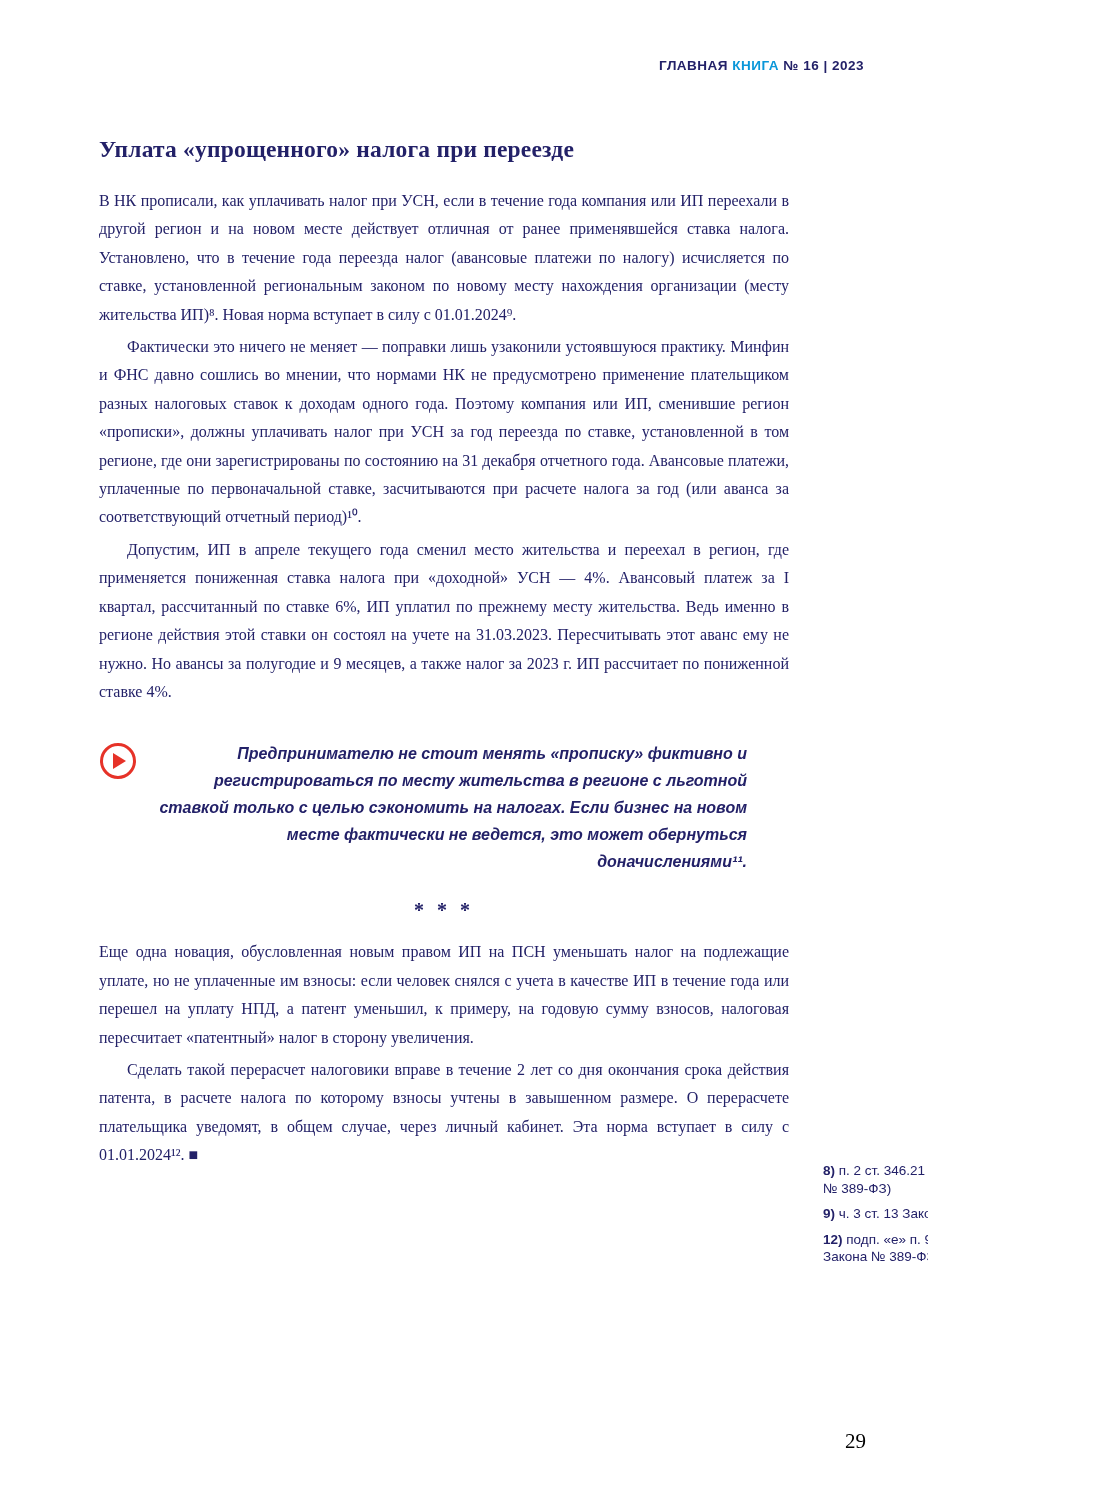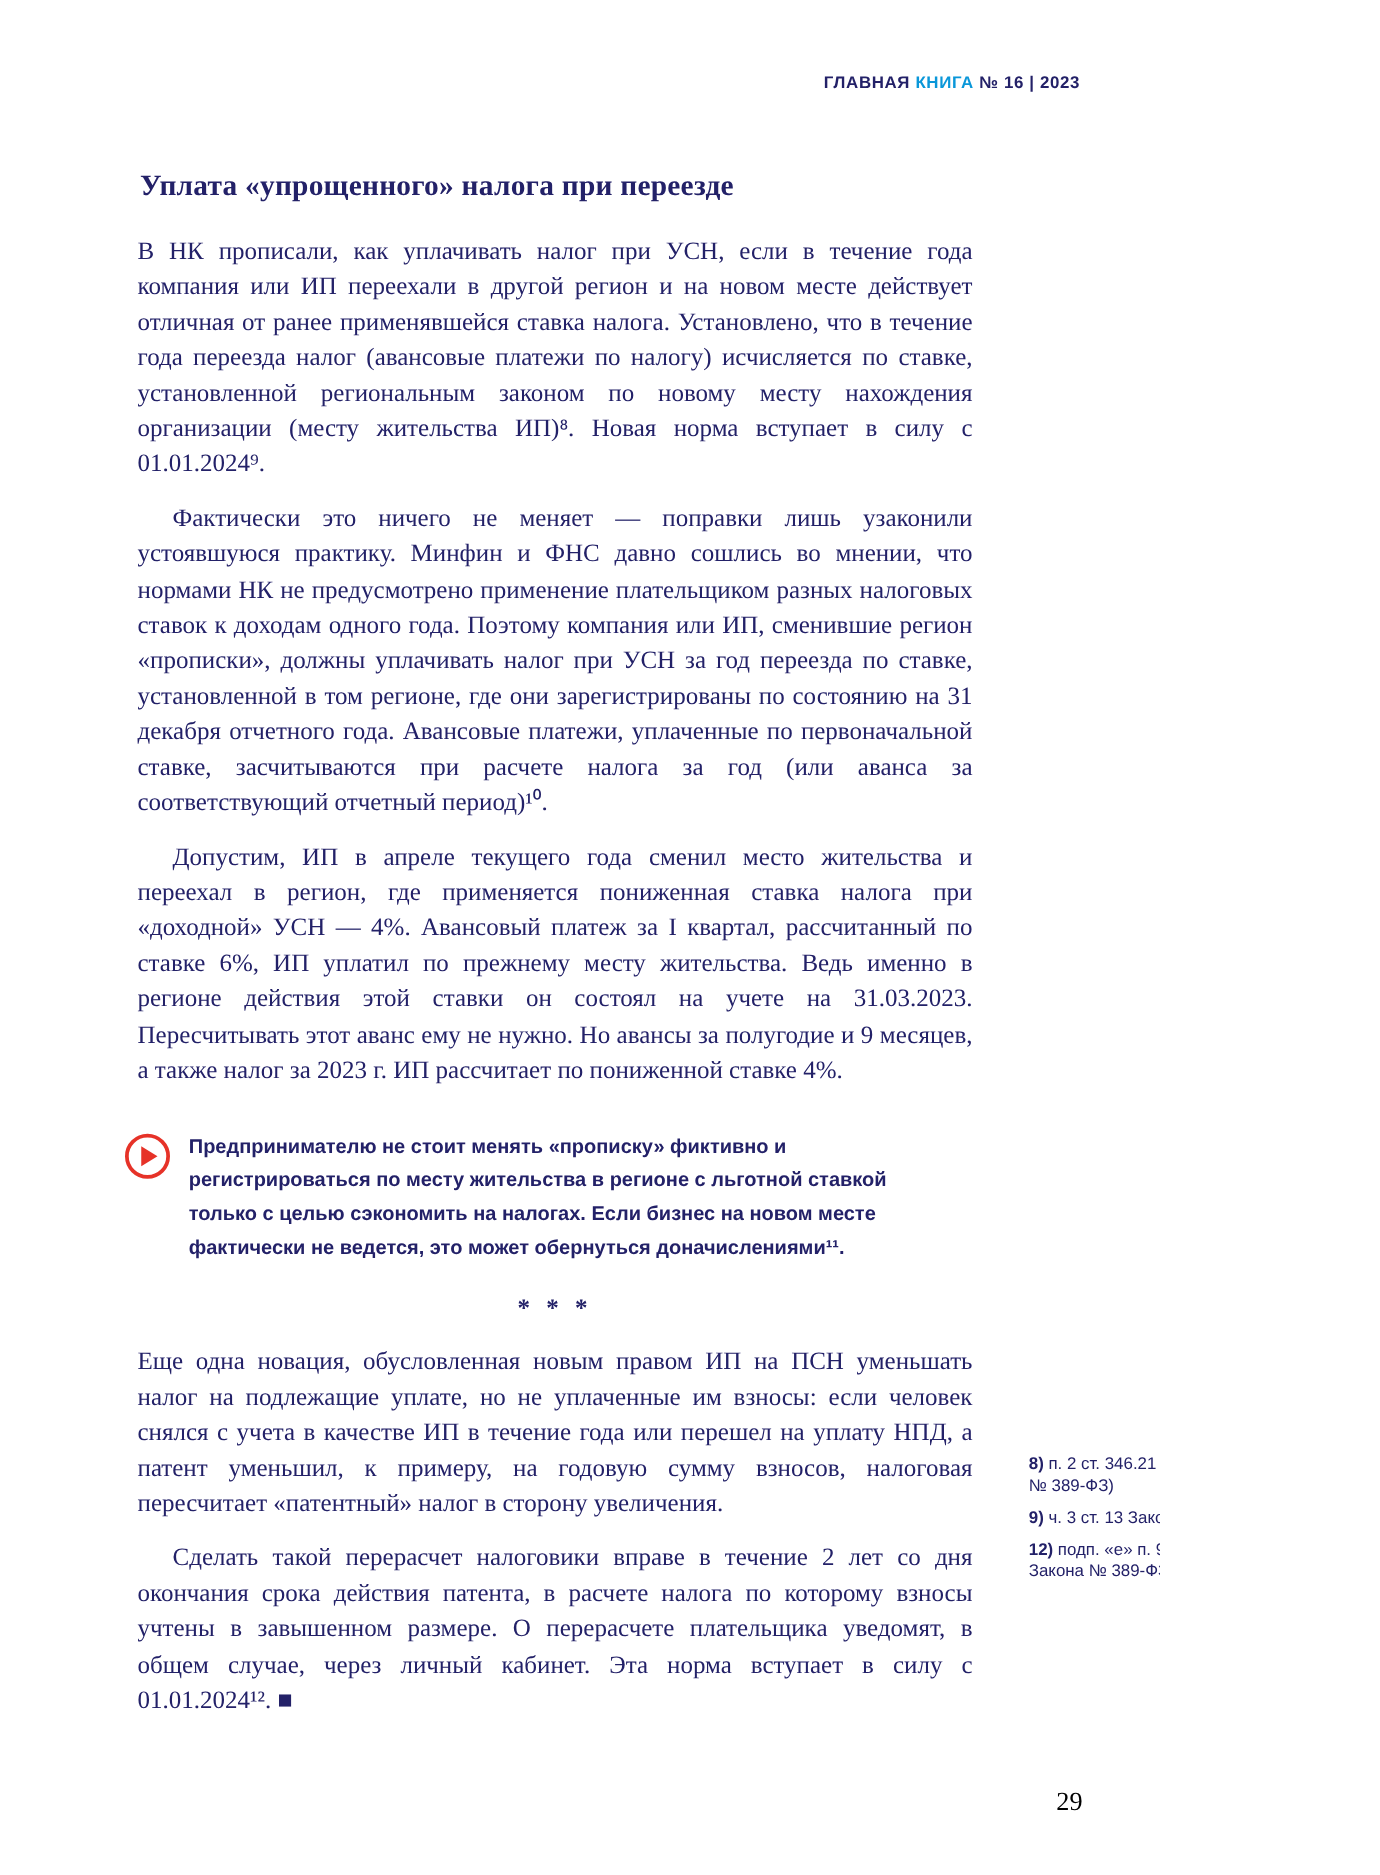--- a/index.html
+++ b/index.html
@@ -10,43 +10,43 @@
   
   .masthead {
     position:absolute; top:58px; right:64px;
     font-family:"Liberation Sans", sans-serif; font-weight:bold;
     font-size:13.5px; letter-spacing:0.5px; color:#232168; white-space:nowrap;
   }
   .brand-accent { color:#0a97d9; }
   
   .article { position:absolute; left:95px; top:136px; width:698px; }
   .article h1 {
-    margin:0 0 24px 17px; font-size:23.5px; font-weight:bold; color:#232168;
+    margin:0 0 24px 4px; font-size:23.5px; font-weight:bold; color:#232168;
     letter-spacing:0.2px;
   }
   p.body-par {
-    margin:15px; font-size:20px; line-height:28.4px; text-align:justify;
+    margin:4px; font-size:16px; line-height:28.4px; text-align:justify;
     hyphens:auto; -webkit-hyphens:auto;
   }
   p.indent { text-indent:28px; }
   
   .tip { display:flex; gap:15px; margin:34px 0 24px 0; padding-left:5px; }
   .tip-icon {
     box-sizing:border-box; width:36px; height:36px; border:3px solid #e63228;
     border-radius:50%; flex:0 0 auto; display:flex; align-items:center;
     justify-content:center; margin-top:3px; background:#fff;
   }
   .tip-tri {
     width:0; height:0; border-left:13px solid #e63228;
     border-top:8px solid transparent; border-bottom:8px solid transparent;
     margin-left:3px;
   }
   .tip-content { font-family:"Liberation Sans", sans-serif; width:596px; color:#232168; }
   .tip-label { font-weight:bold; font-size:17.5px; margin:4px 0 15px 0; }
-  .tip-body { font-weight:bold; font-size:16px; line-height:27px; text-align:left; }
+  .tip-body { font-weight:bold; font-size:16px; line-height:27px; text-align:right;font-style:italic; }
   
   .separator {
     text-align:center; font-size:20px; font-weight:bold; letter-spacing:4px;
     margin:24px 0 16px 0;
   }
   
   .footnotes {
     position:absolute; left:823px; top:1162px; width:242px;
     font-family:Liberation Sans, sans-serif; font-size:13.5px;
     line-height:17.5px; color:#232168;

